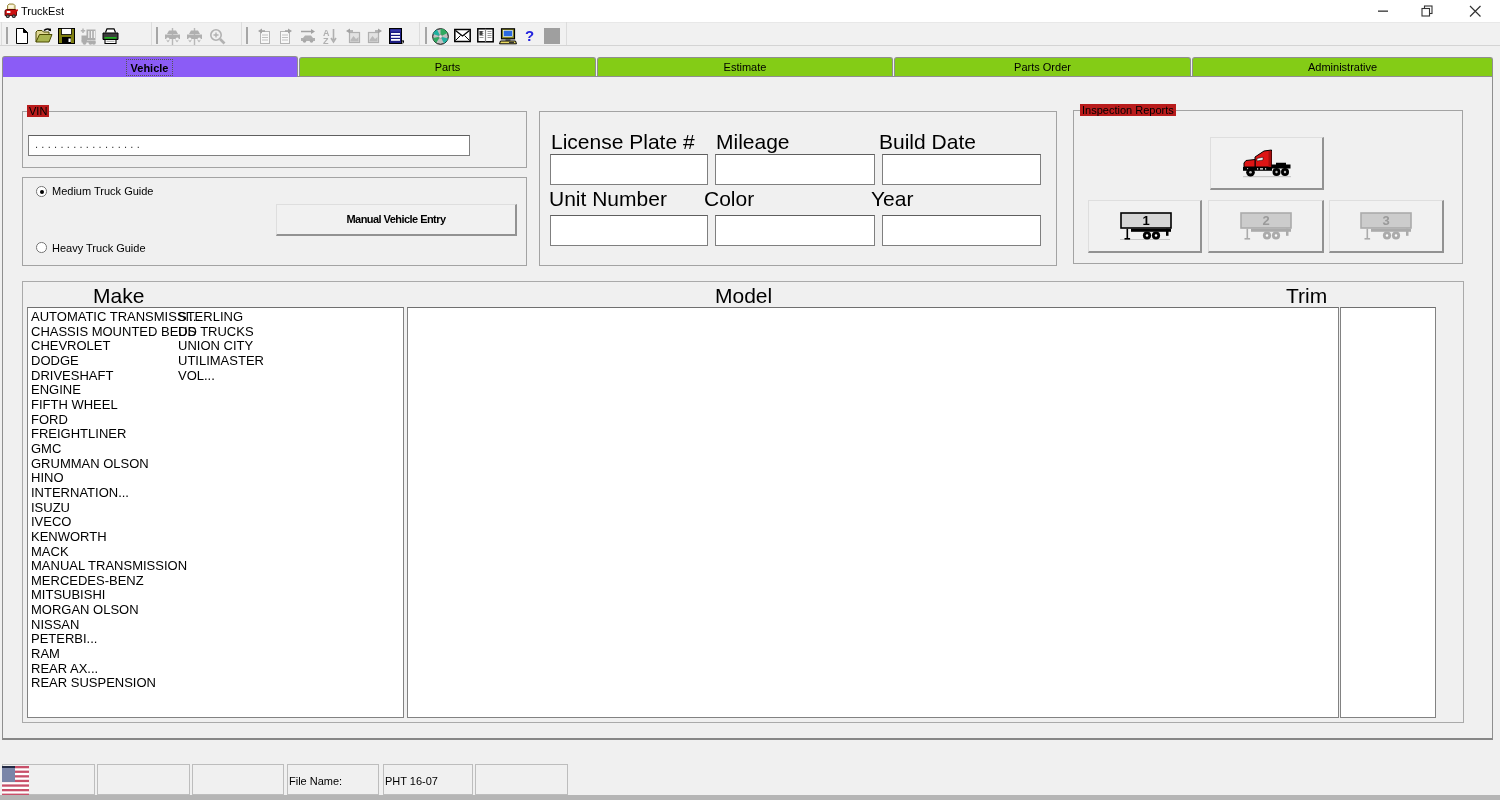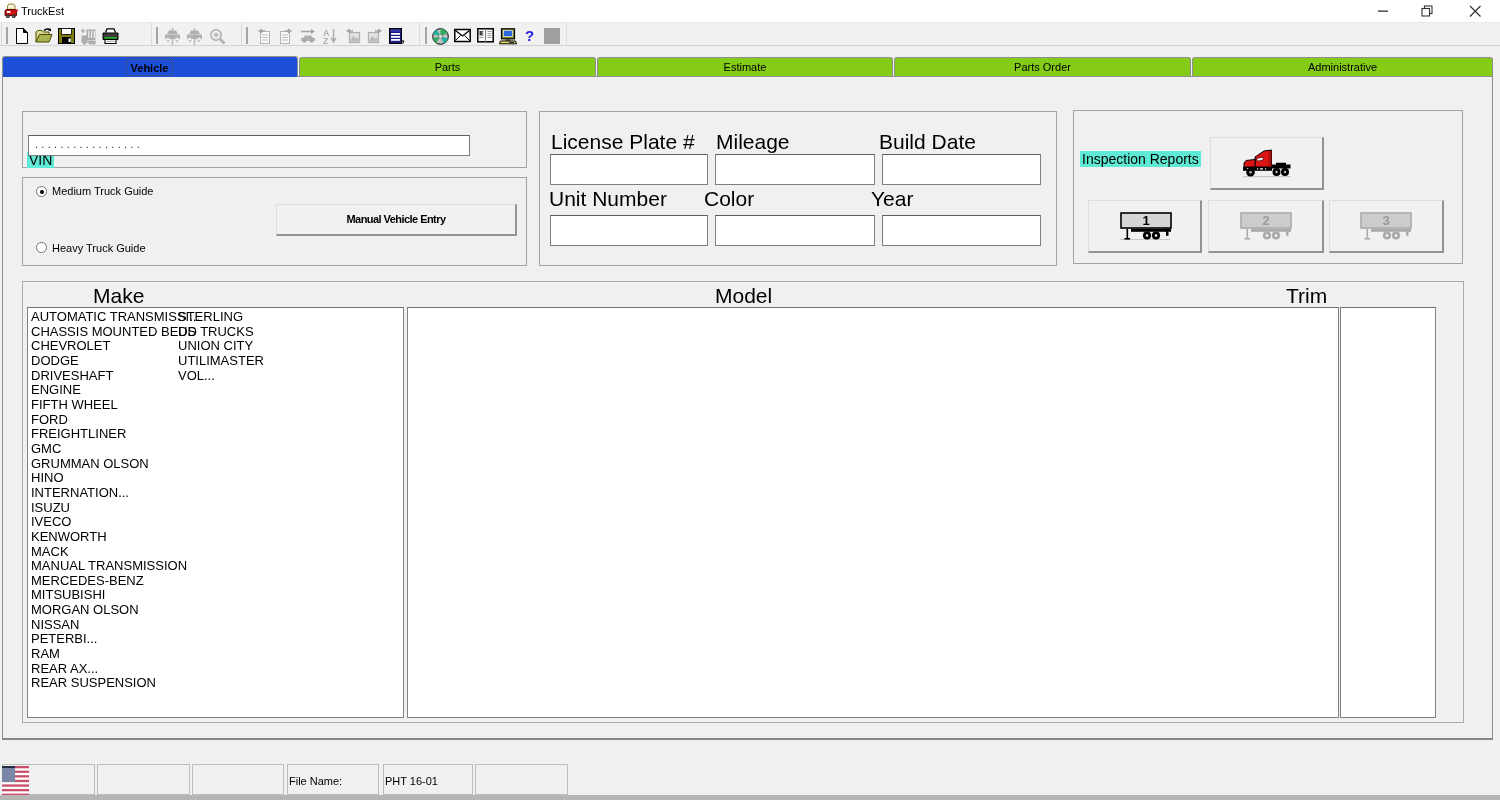--- a/index.html
+++ b/index.html
@@ -7,24 +7,24 @@
 body { font-family:"Liberation Sans",sans-serif; background:#f0f0f0; position:relative; overflow:hidden; }
 .abs { position:absolute; }
 .titlebar { left:0; top:0; width:1500px; height:22px; background:#ffffff; }
 .title-text { left:21px; top:5px; font-size:11px; color:#000; }
 .toolbar { left:0; top:22px; width:1500px; height:24px; background:#f1f1f1; border-top:1px solid #e8e8e8; border-bottom:1px solid #d4d4d4; }
 .bandline { top:22px; width:1px; height:23px; background:#dcdcdc; }
 .grip { top:27px; width:2px; height:17px; background:#a6a6a6; }
 .ticon { top:28px; }
 .tab { top:57px; height:20px; background:#84cc16; border:1px solid #8f8f8f; border-bottom:none; border-radius:3px 3px 0 0; font-size:11px; color:#000; text-align:center; line-height:19px; }
 .page { left:2px; top:76px; width:1491px; height:664px; background:#f0f0f0; border:1px solid #8f8f8f; border-bottom:2px solid #878787; }
-.vtab { left:2px; top:56px; width:296px; height:21px; background:#1d4ed8; border:1px solid #8f8f8f; border-bottom:none; border-radius:3px 3px 0 0; z-index:5; }
+.vtab { left:2px; top:56px; width:296px; height:21px; background:#8b5cf6; border:1px solid #8f8f8f; border-bottom:none; border-radius:3px 3px 0 0; z-index:5; }
 .vtab-label { left:123px; top:2px; width:47px; height:17px; border:1px dotted #555; font-size:11px; font-weight:bold; text-align:center; line-height:16px; }
 .groupbox { border:1px solid #a3a3a3; background:#f0f0f0; }
-.grouplabel { font-size:14px; background:#5eead4; padding:0 2px; top:-7px;margin-top:47px; }
+.grouplabel { font-size:11px; background:#b91c1c; padding:0 2px; top:-7px; }
 .input3d { background:#fff; border:1px solid #7f7f7f; border-top:1px solid #5e5e5e; }
 .biglabel { font-size:21px; color:#000; line-height:21px; }
 .listbox { background:#fff; border:1px solid #828282; border-top:1px solid #6f6f6f; }
 .listtext { font-size:13px; line-height:14.655px; color:#000; white-space:pre; }
 .btn3d { background:#f1f1f1; border:1px solid #dedede; border-right:2px solid #929292; border-bottom:2px solid #929292; }
 .statuspanel { top:764px; height:31px; background:#f0f0f0; border:1px solid #bdbdbd; }
 .radio-circle { width:10.5px; height:10.5px; border-radius:50%; background:#fff; border:1px solid #777; }
 </style>
 </head>
 <body>
@@ -346,21 +346,21 @@
 UTILIMASTER
 VOL...</div>
 
 <div class="abs statuspanel" style="left:2px; width:93px;"></div>
 <div class="abs statuspanel" style="left:97px; width:93px;"></div>
 <div class="abs statuspanel" style="left:192px; width:92px;"></div>
 <div class="abs statuspanel" style="left:287px; width:92px;"></div>
 <div class="abs statuspanel" style="left:383px; width:90px;"></div>
 <div class="abs statuspanel" style="left:475px; width:93px;"></div>
 <div class="abs" style="left:289px;top:775px;font-size:11px;">File Name:</div>
-<div class="abs" style="left:385px;top:775px;font-size:11px;">PHT 16-01</div>
+<div class="abs" style="left:385px;top:775px;font-size:11px;">PHT 16-07</div>
 
 <svg class="abs" style="left:2px;top:766px" width="27" height="30" viewBox="0 0 27 30">
   <rect width="27" height="30" fill="#fff"></rect>
   <g fill="#c8506a">
     <rect y="0" width="27" height="2.3"></rect>
       <rect y="4.6" width="27" height="2.3"></rect>
     <rect y="9.2" width="27" height="2.3"></rect>
       <rect y="13.8" width="27" height="2.3"></rect>
     <rect y="18.4" width="27" height="2.3"></rect>
       <rect y="23" width="27" height="2.3"></rect>

